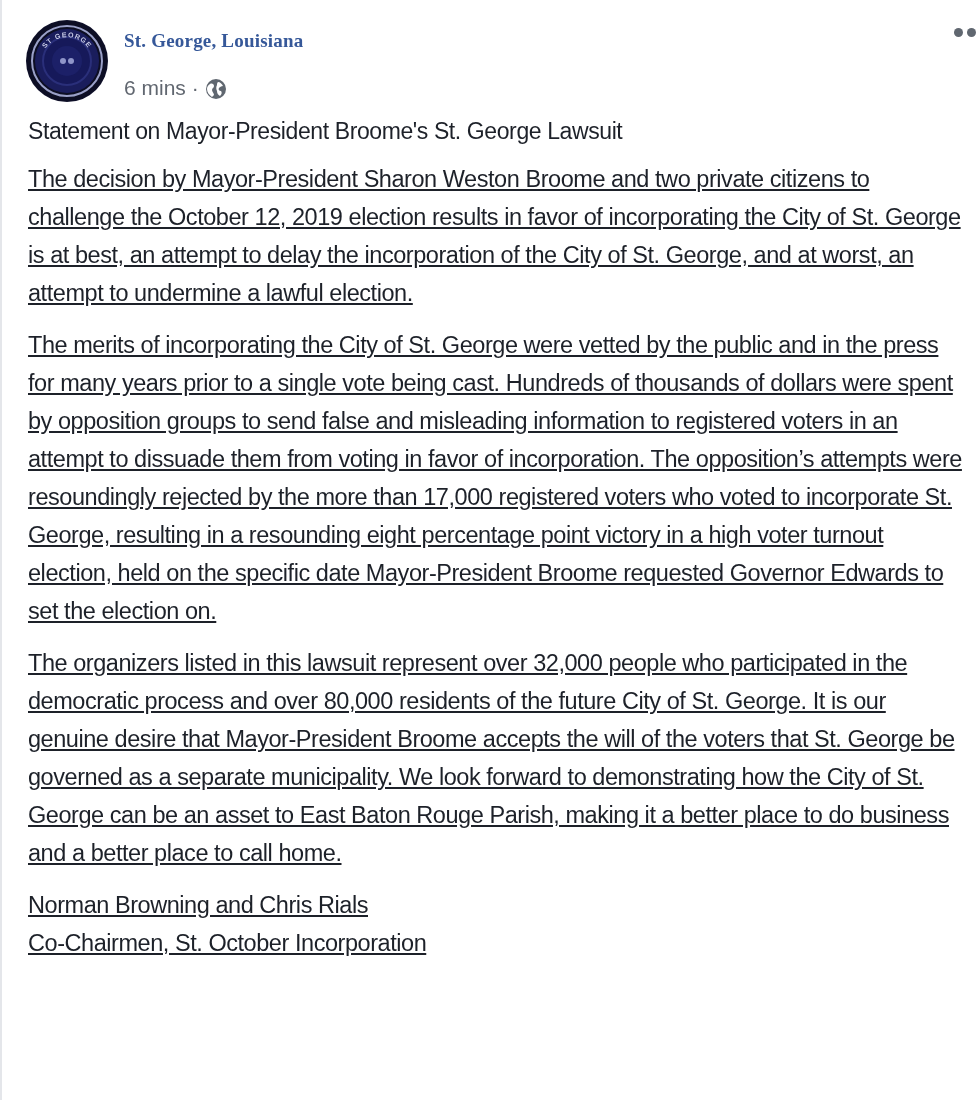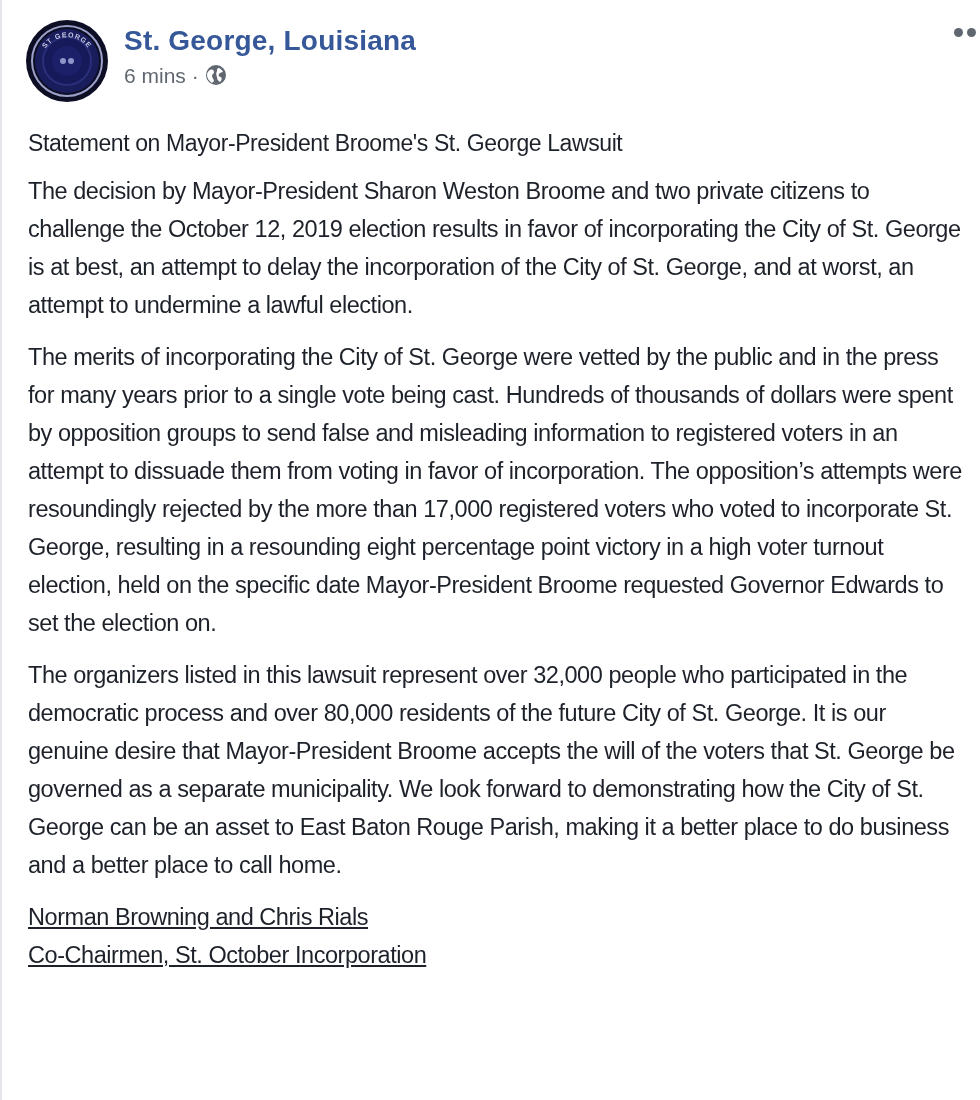--- a/index.html
+++ b/index.html
@@ -37,32 +37,32 @@
       background: #0f1029;
       position: relative;
       flex: 0 0 auto;
     }
     .avatar svg { display: block; }
     .meta {
       margin-left: 16px;
       margin-top: 6px;
     }
     .page-name {
-      font-family: Liberation Sans, sans-serif;
+      font-family: Liberation Serif, serif;
       font-weight: bold;
-      font-size: 28px;
+      font-size: 19px;
       color: #365899;
       letter-spacing: 0.2px;
       line-height: 30px;
       cursor: pointer;
     }
     .subline {
       display: flex;
-      align-items: flex-start;
-      margin-top: 8px;
+      align-items: flex-end;
+      margin-top: 20px;
       color: #616770;
       font-size: 21px;
       line-height: 24px;
     }
     .subline .dot {
       margin: 0 6px;
     }
     .globe {
       width: 22px;
       height: 22px;
@@ -78,37 +78,38 @@
     }
     .more span {
       width: 9px; height: 9px;
       border-radius: 50%;
       background: #606770;
       display: block;
     }
     .content {
       position: absolute;
       left: 26px;
-      top: 124px;
+      top: 112px;
       width: 940px;
       color: #1d2129;
       font-family: "Liberation Sans", sans-serif;
     }
     .title {
       font-size: 23px;
       line-height: 38px;
       margin: 0 0 10px 0;
       letter-spacing: -0.4px;
     }
     .para {
       font-size: 23.5px;
       line-height: 38px;
       margin: 0 0 14px 0;
       letter-spacing: -0.45px;
       word-spacing: 0px;
+      text-decoration: underline;
     }
     .sig {
       font-size: 23.5px;
       line-height: 38px;
       margin: 0;
       letter-spacing: -0.45px;
       text-decoration: underline;
     }
   </style>
 </head>

